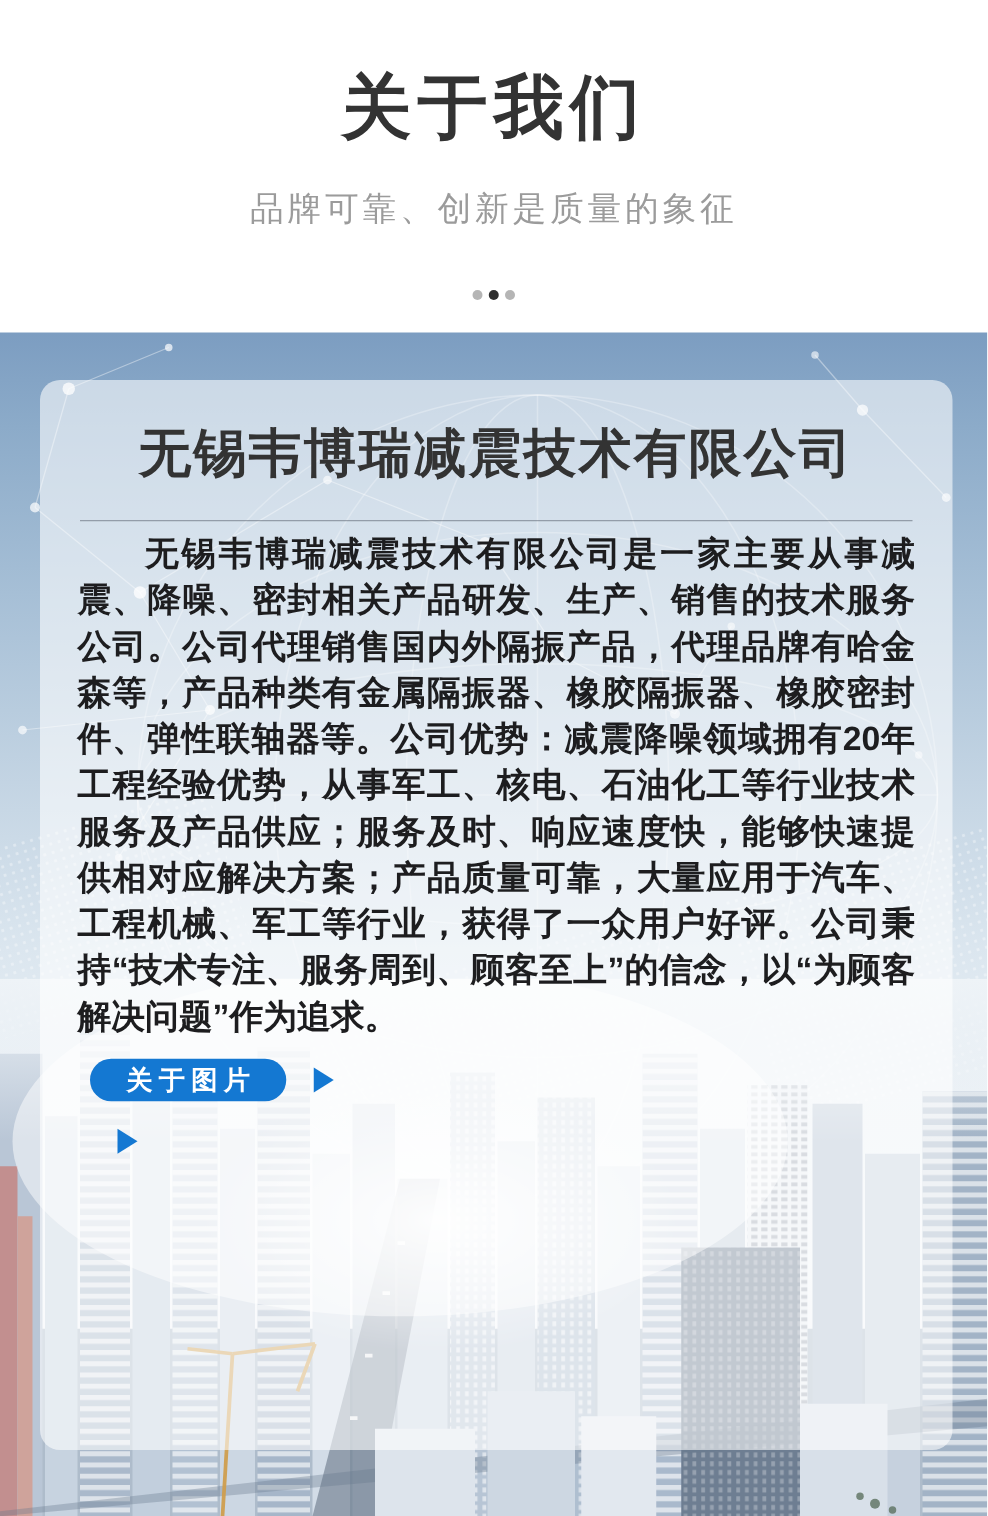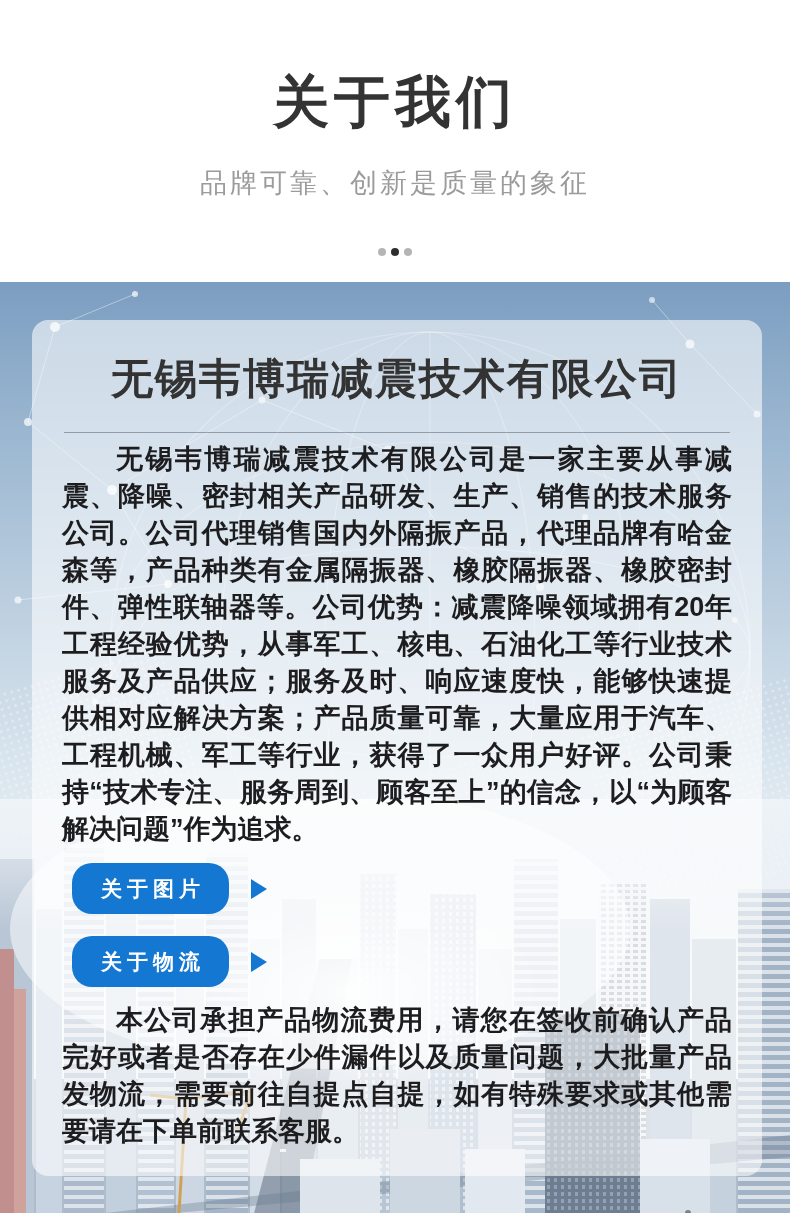--- a/index.html
+++ b/index.html
@@ -3,21 +3,21 @@
 <meta charset="utf-8">
 <style>
   :root { --accent:#1478d2; }
   * { box-sizing:border-box; }
   html,body { margin:0; padding:0; }
   body { font-family:"Liberation Sans","DejaVu Sans",sans-serif; }
   .page { position:relative; width:790px; height:1213px; overflow:hidden; background:#fff; }
 
   
   .hero { position:relative; height:266px; background:#fff; text-align:center; }
-  .hero-title { margin:16px; padding-top:52px; font-size:56px; line-height:68px; font-weight:bold;
+  .hero-title { margin:0; padding-top:52px; font-size:56px; line-height:68px; font-weight:bold;
                 color:#333; letter-spacing:5px; }
   .hero-subtitle { margin:32px 12px 0; font-size:27px; line-height:30px; color:#9b9b9b; letter-spacing:3px; }
   .dots { position:absolute; left:0; right:0; bottom:26px; display:flex; justify-content:center; gap:5px; }
   .dot { width:8px; height:8px; border-radius:50%; background:#b5b5b5; cursor:pointer; }
   .dot.active { background:#2e2e2e; }
 
   
   .about { position:relative; height:947px; overflow:hidden;
            background:linear-gradient(180deg,#7c9dc1 0%,#8cabc9 8%,#a6bfd6 22%,#c3d4e3 38%,
                        #dbe6ef 52%,#eaf0f5 64%,#f1f5f8 78%,#edf1f6 100%); }
@@ -36,21 +36,21 @@
   
   .card { position:absolute; left:32px; top:38px; width:730px; height:856px; z-index:4;
           background:rgba(255,255,255,.58); border-radius:16px; padding:26px 30px 0; }
   .company-name { margin:6px 0 0; font-size:42px; line-height:54px; font-weight:bold;
                   text-align:center; color:#333; letter-spacing:2px; }
   .divider { margin:26px 2px 0; border:0; border-top:1px solid rgba(92,102,114,.55); height:0; }
   .body-text { margin:8px 0 0; font-size:27px; line-height:37px; font-weight:600; color:#1d1d1f;
                text-align:justify; text-indent:2em; }
   .pill-row { display:flex; align-items:center; margin-top:15px; padding-left:10px; }
   .pill-row.second { margin-top:22px; }
-  .pill { height:51px; min-width:146px; padding:0 24px; border:none; border-radius:20px;
+  .pill { height:34px; min-width:146px; padding:0 24px; border:none; border-radius:20px;
           background:var(--accent); color:#fff; font-family:inherit; font-size:21px; font-weight:bold;
           letter-spacing:5px; text-indent:5px; display:inline-flex; align-items:center;
           justify-content:center; cursor:pointer; }
   .arrow { margin-left:22px; width:0; height:0; border-left:16px solid var(--accent);
            border-top:10px solid transparent; border-bottom:10px solid transparent; }
   .section-body { margin-top:15px; }
 </style>
 </head>
 <body>
 
@@ -212,20 +212,18 @@
       <h2 class="company-name">无锡韦博瑞减震技术有限公司</h2>
       <hr class="divider">
       <p class="body-text">无锡韦博瑞减震技术有限公司是一家主要从事减震、降噪、密封相关产品研发、生产、销售的技术服务公司。公司代理销售国内外隔振产品，代理品牌有哈金森等，产品种类有金属隔振器、橡胶隔振器、橡胶密封件、弹性联轴器等。公司优势：减震降噪领域拥有20年工程经验优势，从事军工、核电、石油化工等行业技术服务及产品供应；服务及时、响应速度快，能够快速提供相对应解决方案；产品质量可靠，大量应用于汽车、工程机械、军工等行业，获得了一众用户好评。公司秉持“技术专注、服务周到、顾客至上”的信念，以“为顾客解决问题”作为追求。</p>
 
       <div class="pill-row">
         <button class="pill">关于图片</button>
         <span class="arrow"></span>
       </div>
 
       <div class="pill-row second">
-        <button class="pill">关于物流</button>
         <span class="arrow"></span>
       </div>
-      <p class="body-text section-body">本公司承担产品物流费用，请您在签收前确认产品完好或者是否存在少件漏件以及质量问题，大批量产品发物流，需要前往自提点自提，如有特殊要求或其他需要请在下单前联系客服。</p>
     </div>
 
   </section>
 </div>
 
 </body></html>

